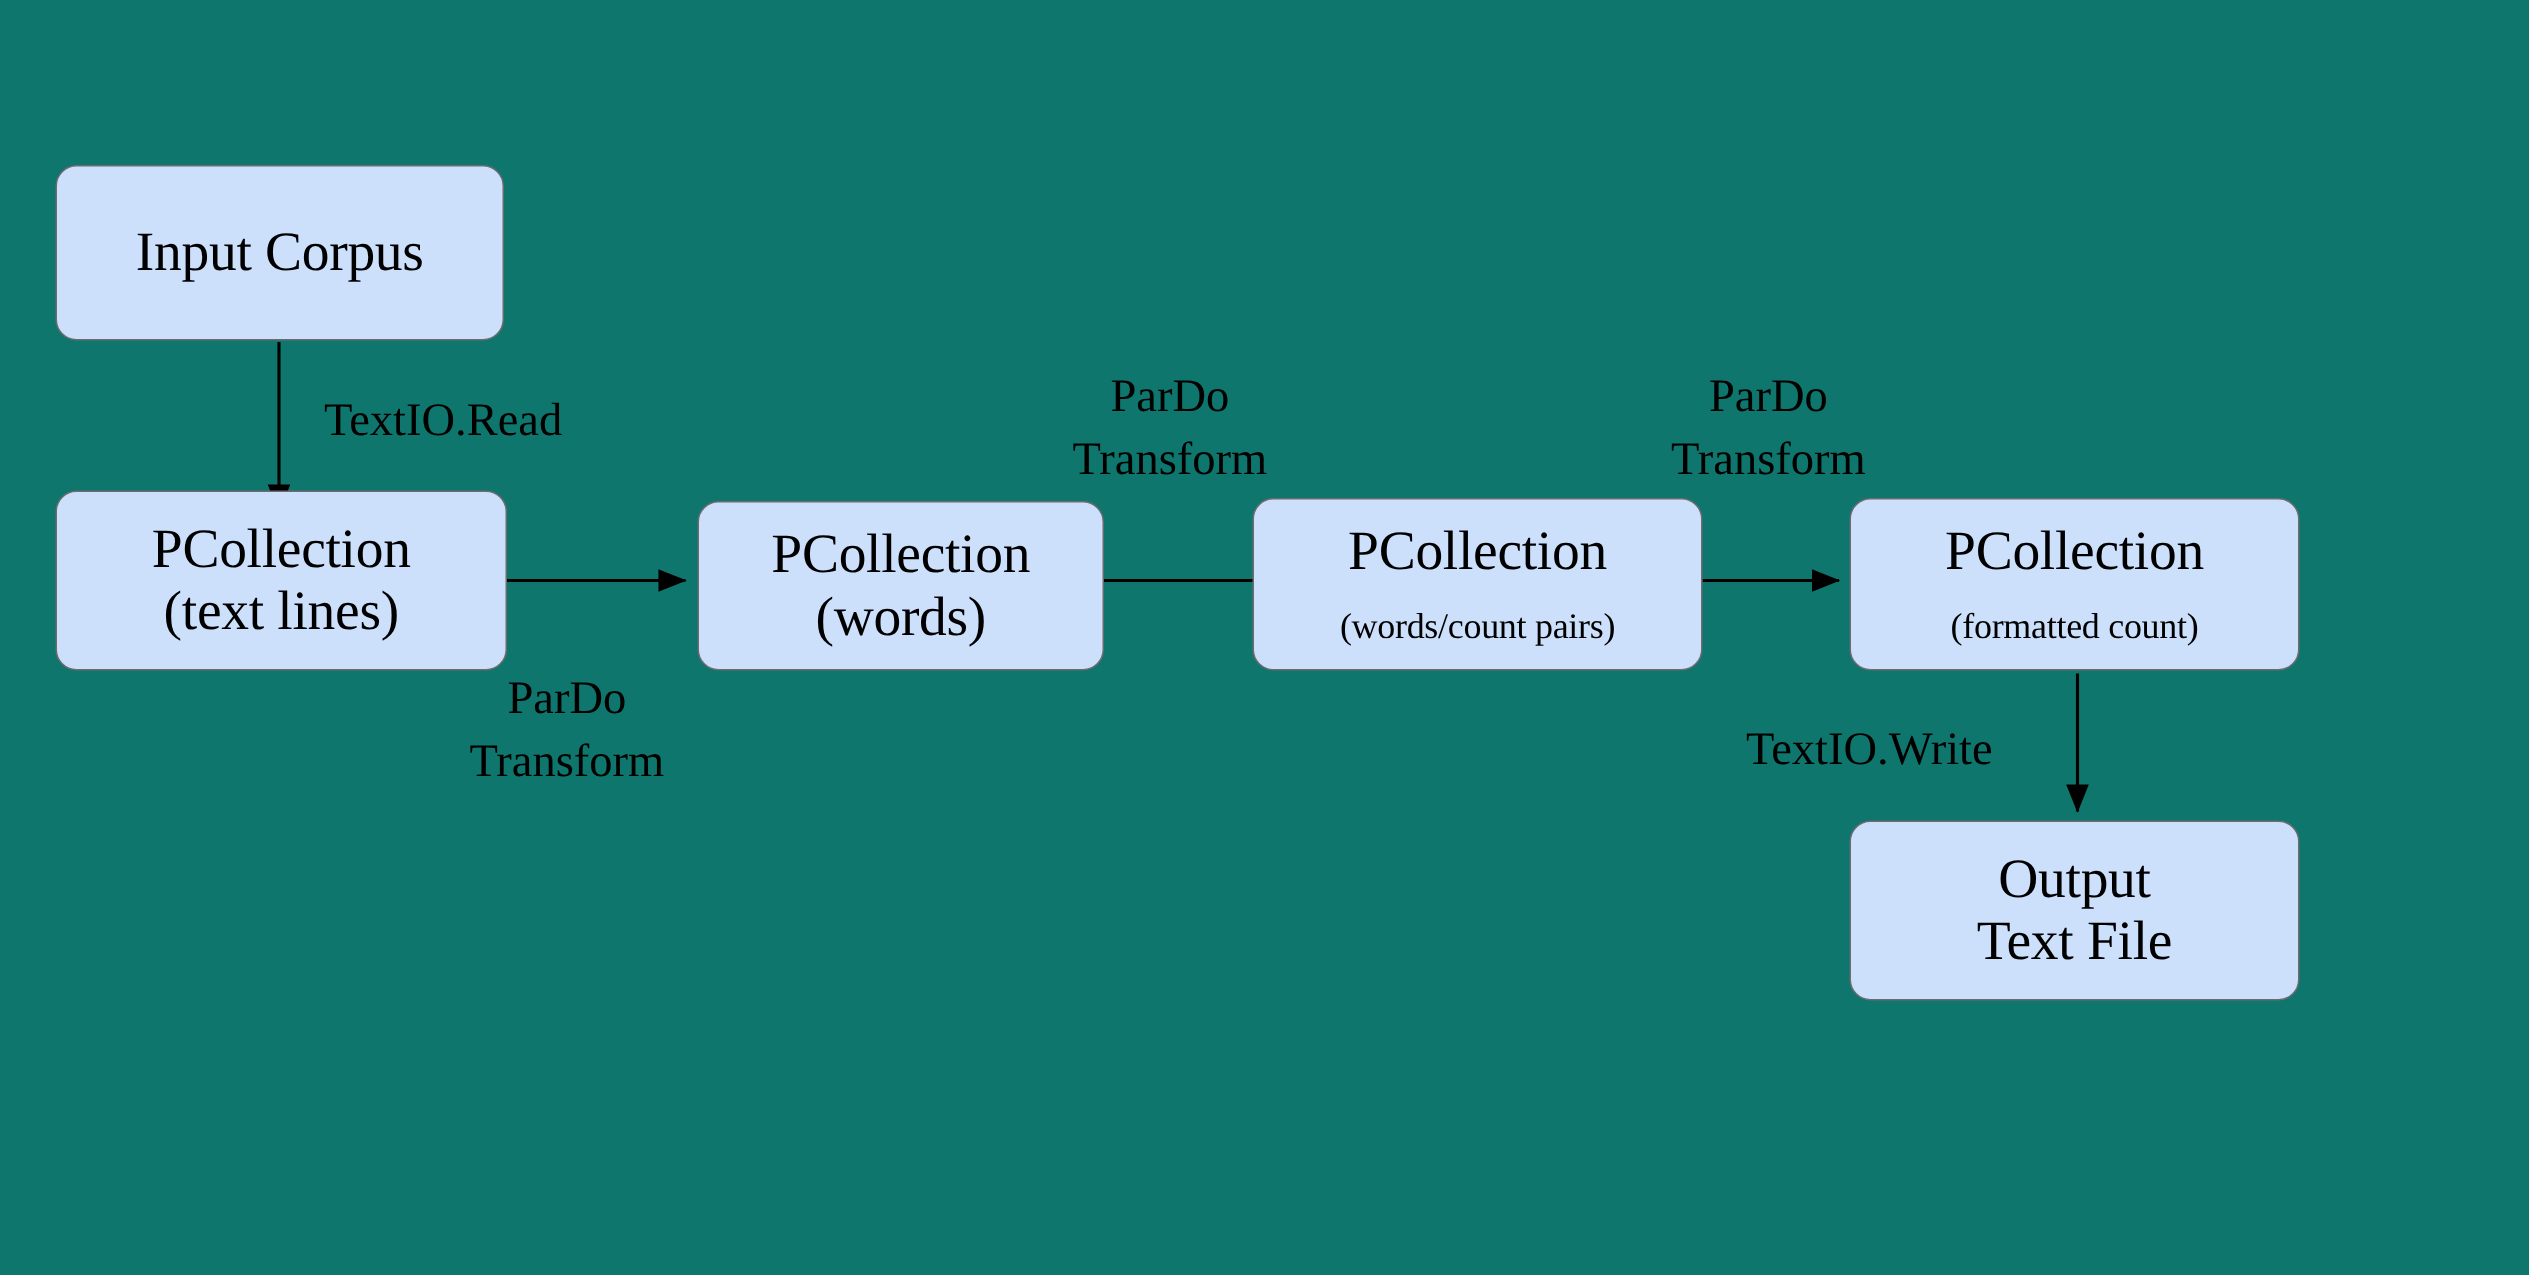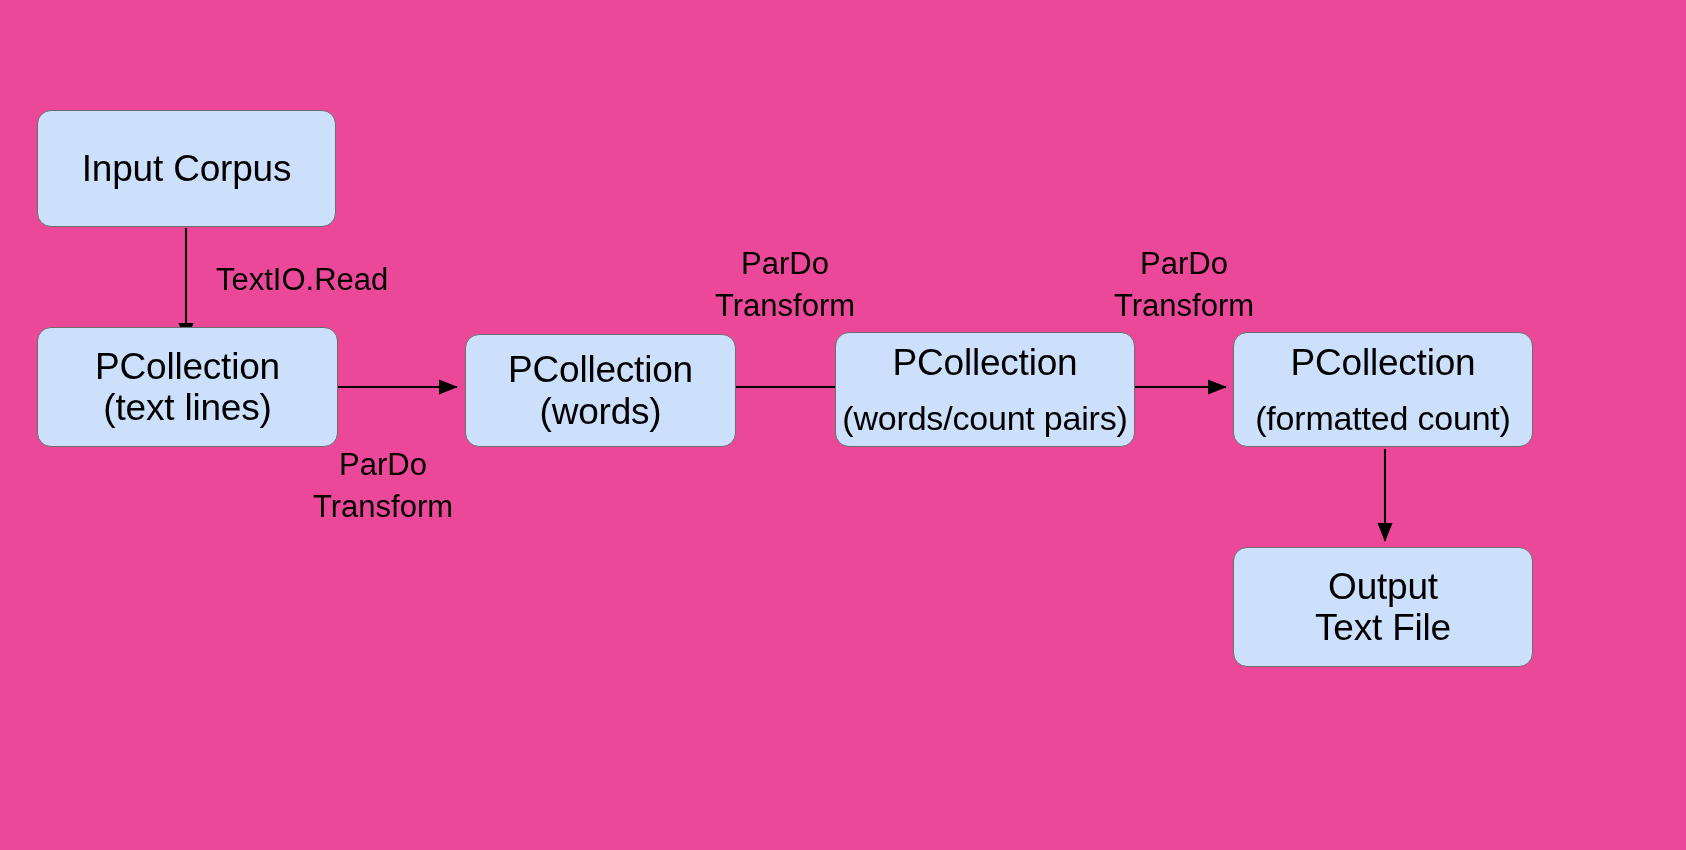--- a/index.html
+++ b/index.html
@@ -4,22 +4,22 @@
 <style>
   html, body {
     margin: 0;
     padding: 0;
     background: #f4f2ed;
   }
   #canvas {
     position: relative;
     width: 1686px;
     height: 850px;
-    background: #ec4899;
-    font-family: Liberation Sans, sans-serif;
+    background: #0f766e;
+    font-family: Liberation Serif, serif;
     overflow: hidden;
   }
   .node {
     position: absolute;
     box-sizing: border-box;
     background: #cce0fb;
     border: 1.6px solid #6b6b70;
     border-radius: 14px;
     display: flex;
     flex-direction: column;
@@ -34,21 +34,21 @@
     letter-spacing: -0.2px;
     white-space: nowrap;
   }
   .node .sub {
     font-size: 37px;
     letter-spacing: -0.2px;
     white-space: nowrap;
     text-align: right;
   }
   .node .sub-small {
-    font-size: 34px;
+    font-size: 24px;
     letter-spacing: -0.2px;
     white-space: nowrap;
     margin-top: 16px;
   }
   .edge-label {
     position: absolute;
     font-size: 31px;
     color: #000;
     line-height: 1.34;
     white-space: nowrap;
@@ -128,14 +128,17 @@
   <div class="edge-label center" style="left:703px; top:243px;">
     <div>ParDo</div>
     <div>Transform</div>
   </div>
 
   <div class="edge-label center" style="left:1102px; top:243px;">
     <div>ParDo</div>
     <div>Transform</div>
   </div>
 
+  <div class="edge-label" style="left:1152px; top:478px;">
+    <div>TextIO.Write</div>
+  </div>
 
 </div>
 
 </body></html>

